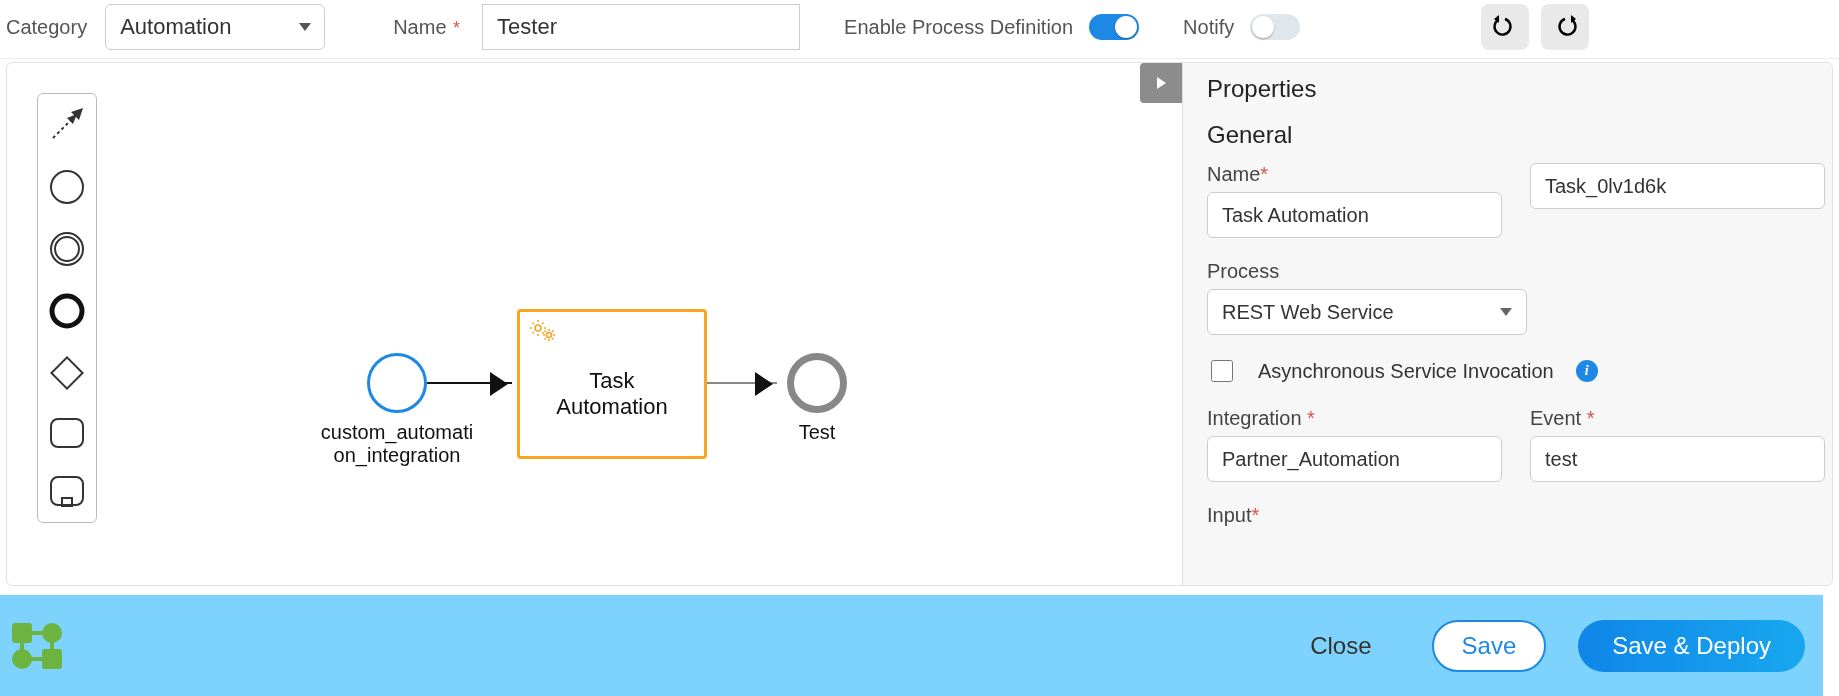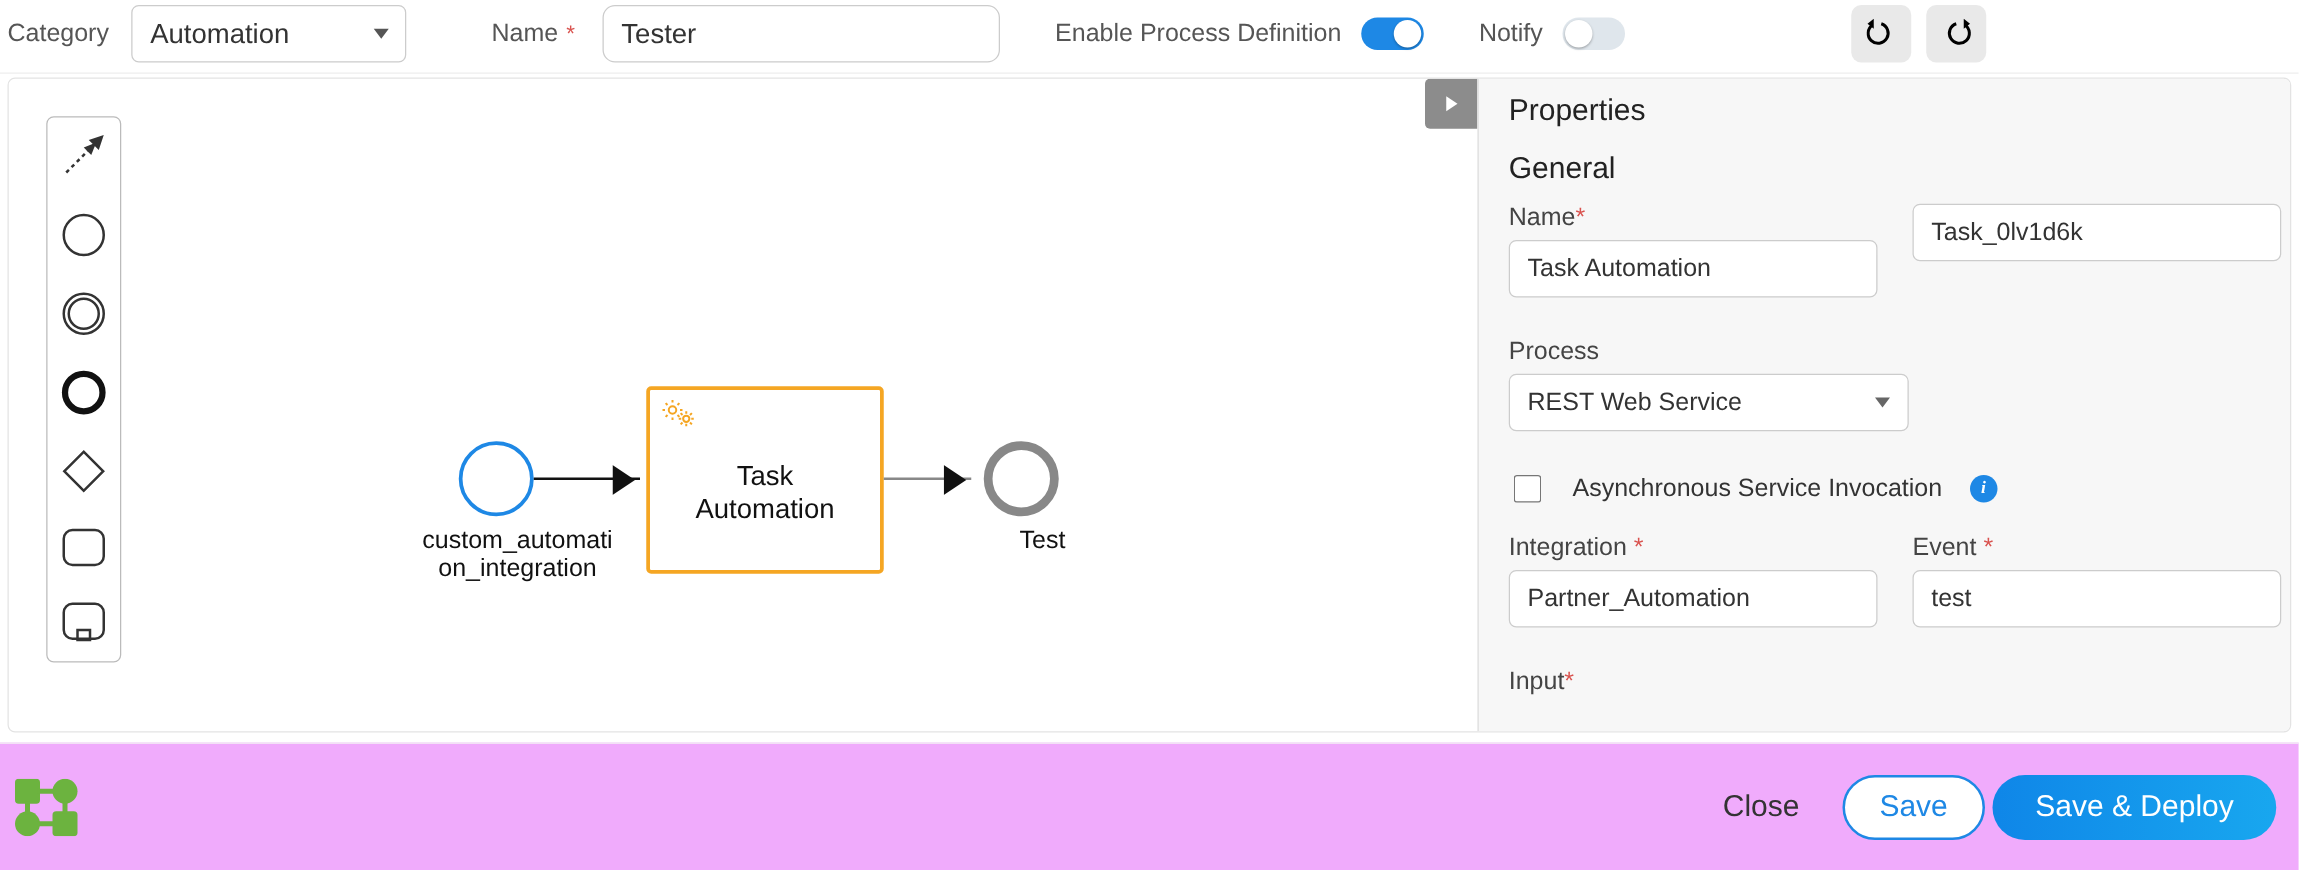--- a/index.html
+++ b/index.html
@@ -13,21 +13,21 @@
   .top-bar select, .top-bar .dropdown-box {
     height:46px; border:1px solid #ccc; border-radius:6px; background:#fff;
     font-size:22px; color:#333; padding:0 40px 0 14px; min-width:220px;
     appearance:none; -webkit-appearance:none; display:flex; align-items:center;
   }
   .top-bar .dropdown::after {
     content:""; position:absolute; right:14px; top:50%; transform:translateY(-50%);
     border-left:6px solid transparent; border-right:6px solid transparent; border-top:8px solid #555;
   }
   .top-bar input[type="text"].name-input {
-    height:46px; border:1px solid #ccc; border-radius:10px; background:#fff;
+    height:46px; border:1px solid #ccc; border-radius:0; background:#fff;
     font-size:22px; color:#333; padding:0 14px; min-width:310px;
   }
   .top-sep { width:36px; }
   .top-sep2 { width:60px; }
 
   .toggle { width:50px; height:26px; border-radius:13px; position:relative; display:inline-block; }
   .toggle .knob { position:absolute; top:2px; width:22px; height:22px; border-radius:50%; background:#fff; box-shadow:0 1px 2px rgba(0,0,0,.3); }
   .toggle.on { background:#1e88e5; }
   .toggle.on .knob { right:2px; }
   .toggle.off { background:#dfe6ec; }
@@ -41,54 +41,54 @@
 
   .workspace { position:absolute; top:62px; left:6px; right:6px; bottom:110px; border:1px solid #e3e3e3; border-radius:6px; background:#fff; overflow:hidden;}
   .palette { position:absolute; top:30px; left:30px; width:60px; border:1px solid #bbb; border-radius:6px; background:#fff; padding:10px 0; display:flex; flex-direction:column; align-items:center; gap:20px; }
 
   .canvas { position:absolute; left:0; top:0; right:0; bottom:0; }
   .start-node { position:absolute; width:60px; height:60px; border:3px solid #1e88e5; border-radius:50%; background:#fff; }
   .end-node   { position:absolute; width:60px; height:60px; border:7px solid #888; border-radius:50%; background:#fff; }
   .task-node  { position:absolute; width:190px; height:150px; border:3px solid #f5a623; border-radius:4px; background:#fff; padding:28px 8px 8px 8px; }
   .task-node .gear { position:absolute; top:6px; left:8px; }
   .task-node .task-label { width:100%; height:100%; display:flex; align-items:center; justify-content:center; font-size:22px; color:#111; text-align:center; line-height:1.2; }
-  .node-caption { position:absolute; font-size:20px; color:#111; text-align:center;margin-left:17px; }
+  .node-caption { position:absolute; font-size:20px; color:#111; text-align:center; }
 
   .arrow { position:absolute; height:0; border-top:2px solid #111; }
   .arrow.gray { border-top-color:#888; }
   .arrow .head { position:absolute; right:-2px; top:-12px; }
 
   .panel-toggle {
     position:absolute; top:0; right:650px; width:42px; height:40px; background:#8c8c8c;
     display:flex; align-items:center; justify-content:center; cursor:pointer; border-top-left-radius:4px; border-bottom-left-radius:4px;
   }
   .panel-toggle::after { content:""; border-top:6px solid transparent; border-bottom:6px solid transparent; border-left:9px solid #fff; }
 
   .panel { position:absolute; top:0; right:0; bottom:0; width:650px; background:#f7f7f7; border-left:1px solid #ddd; padding:0 18px 18px 24px; overflow:hidden;}
   .panel h2 { font-weight:400; font-size:24px; color:#222; margin:12px 0 18px 0; }
   .panel h3 { font-weight:400; font-size:24px; color:#222; margin:6px 0 14px 0; }
-  .panel .row { display:flex; gap:28px; margin-bottom:32px; }
+  .panel .row { display:flex; gap:28px; margin-bottom:22px; }
   .panel .col { flex:1; display:flex; flex-direction:column; gap:6px; }
   .panel .col.narrow { flex:0 0 260px; }
   .panel label { font-size:20px; color:#444; }
   .panel .req { color:#d9534f; }
   .panel .field, .panel .select, .panel input[type="text"].pfield {
     height:46px; border:1px solid #ccc; border-radius:6px; background:#fff;
     font-size:20px; color:#333; padding:0 14px; display:flex; align-items:center;
   }
   .panel .select { position:relative; padding-right:40px; }
   .panel .select::after {
     content:""; position:absolute; right:14px; top:50%; transform:translateY(-50%);
     border-left:6px solid transparent; border-right:6px solid transparent; border-top:8px solid #666;
   }
   .panel .chk-row { display:flex; align-items:center; gap:22px; margin:4px 0 22px 0; font-size:20px; color:#333;}
   .panel input[type="checkbox"] { width:22px; height:22px; accent-color:#666; }
   .info-icon { width:22px; height:22px; border-radius:50%; background:#1e88e5; color:#fff; display:inline-flex; align-items:center; justify-content:center; font-size:14px; font-weight:bold; font-style:italic; font-family:serif;}
 
-  .footer { position:absolute; left:0; right:0; bottom:0; height:102px; background:#f0abfc; border-top:1px solid #f3f3f3; display:flex; align-items:center; justify-content:flex-end; padding:0 18px; gap:6px;}
+  .footer { position:absolute; left:0; right:16px; bottom:0; height:102px; background:#7dd3fc; border-top:1px solid #f3f3f3; display:flex; align-items:center; justify-content:flex-end; padding:0 18px; gap:32px;}
   .footer .logo { position:absolute; left:12px; top:28px; width:54px; height:46px; }
   .btn { height:52px; border-radius:26px; font-size:24px; display:inline-flex; align-items:center; justify-content:center; cursor:pointer; padding:0 28px; border:none; }
   .btn.link { background:transparent; color:#333; }
   .btn.outline { background:#fff; color:#1e88e5; border:2px solid #1e88e5; }
   .btn.primary { background:linear-gradient(90deg,#0f86e8,#18a7ef); color:#fff; font-weight:500; padding:0 34px; }
 </style>
 </head>
 <body>
 
 <div class="top-bar">

